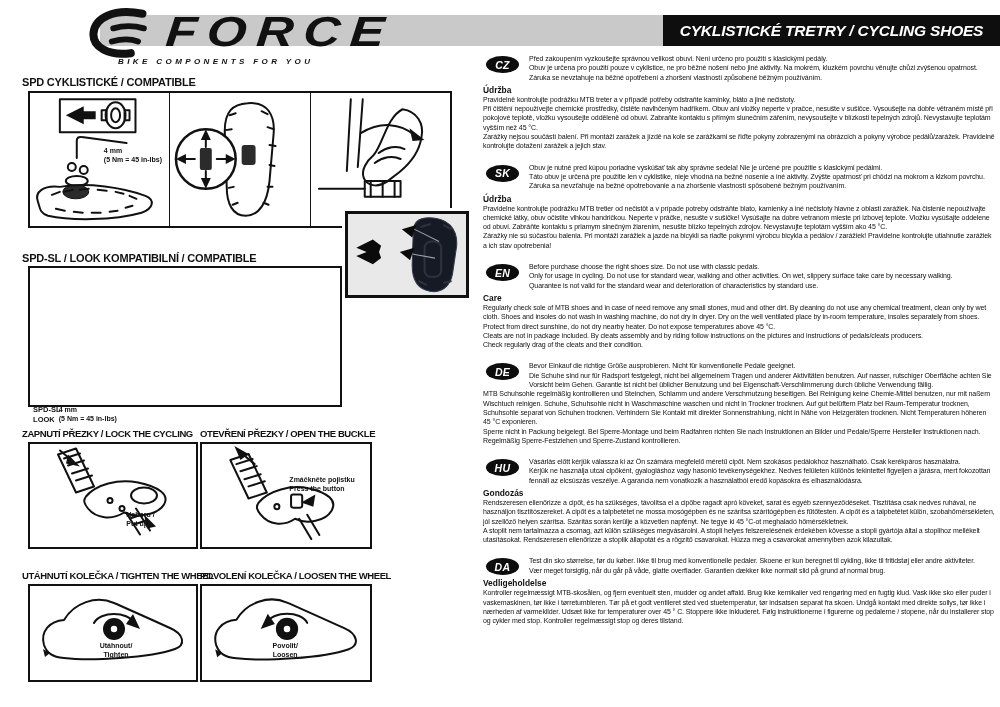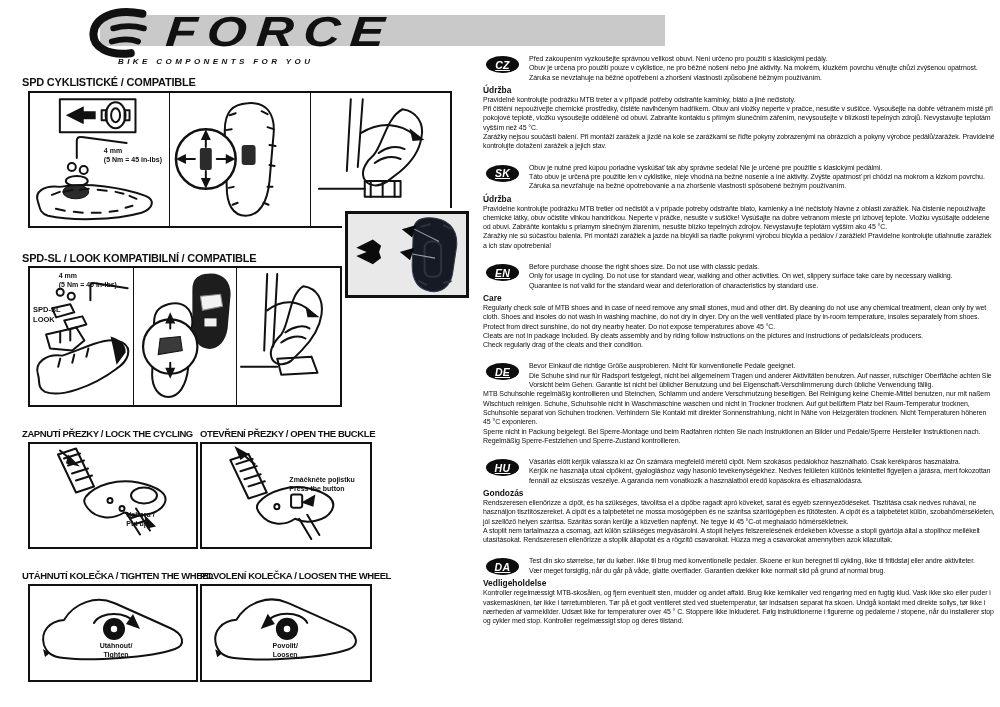--- a/index.html
+++ b/index.html
@@ -34,31 +34,34 @@
   .photo { position:absolute; left:345px; top:211px; width:118px; height:81px; border:3px solid #111;
            box-shadow:0 0 0 3px #fff; background:#e9e9e9; z-index:2; }
   .photo svg { display:block; width:100%; height:100%; }
 
   
   .rightcol { position:absolute; left:483px; top:54px; width:512px; }
   .sec { margin-bottom:12px; }
   .intro-row { display:flex; align-items:flex-start; }
   .badge { flex:0 0 auto; width:33px; height:17px; background:#0d0d0d; border-radius:50%; color:#fff;
            display:flex; align-items:center; justify-content:center; font-weight:bold; font-style:italic;
-           font-size:10.5px; letter-spacing:0.3px; margin:2px 10px 0 3px;text-decoration:underline; }
+           font-size:10.5px; letter-spacing:0.3px; margin:2px 10px 0 3px; }
   .intro { flex:1; font-size:7px; line-height:9.3px; letter-spacing:-0.1px; white-space:pre-line; }
   .care-h { font-size:8.4px; font-weight:bold; line-height:10px; margin-top:3px; }
   .bodytxt { font-size:7px; line-height:9.3px; letter-spacing:-0.1px; }
 </style>
 </head>
 <body>
 
 <div class="page">
 
   <div class="band"></div>
+  <div class="titlebar">
+    <span>CYKLISTICKÉ TRETRY / CYCLING SHOES</span>
+  </div>
   <div class="logo">
     <svg viewBox="0 0 100 74">
       <path d="M78,12 C38,4 13,18 11,38 C9,58 32,70 62,66" fill="none" stroke="#111" stroke-width="11" stroke-linecap="round"></path>
       <path d="M38,32 C52,28 66,28 80,32" fill="none" stroke="#111" stroke-width="8" stroke-linecap="round"></path>
       <path d="M36,50 C50,46 62,46 72,50" fill="none" stroke="#111" stroke-width="8" stroke-linecap="round"></path>
     </svg>
     <span class="brand">FORCE</span>
   </div>
   <div class="tagline">BIKE COMPONENTS FOR YOU</div>
 
@@ -117,21 +120,21 @@
       <rect x="74" y="26" width="16" height="34" rx="6" fill="none" stroke="#2c3340" stroke-width="2"></rect>
       <path d="M70,12 l10,-3 M92,10 l8,4 M68,64 l8,4 M92,66 l8,-2" stroke="#2c3340" stroke-width="2" fill="none"></path>
       <polygon fill="#0b0b0b" points="8,32 24,24 32,30 30,36 32,42 24,48 8,40 18,36"></polygon>
       <polygon fill="#0b0b0b" points="52,14 66,10 62,22"></polygon>
       <polygon fill="#0b0b0b" points="50,36 64,32 60,44"></polygon>
       <path d="M64,14 L88,26 M62,38 L84,42" stroke="#9aa0aa" stroke-width="1"></path>
     </svg>
   </div>
 
   <div class="h hbig" style="left:22px; top:252px;">SPD-SL / LOOK KOMPATIBILNÍ / COMPATIBLE</div>
-  <div class="panel" style="left:28px; top:266px; width:310px; height:137px;">
+  <div class="panel" style="left:28px; top:266px; width:310px; height:137px;align-items:flex-end;">
     <div class="cell">
       <svg viewBox="0 0 102 132">
         <path d="M60,30 L60,16 Q60,12 65,13 L97,18" class="ln" stroke-width="3"></path>
         <circle cx="30" cy="22" r="3.5" class="ln" stroke-width="1.5"></circle>
         <circle cx="41" cy="26" r="3.5" class="ln" stroke-width="1.5"></circle>
         <polygon points="22,38 40,34 44,42 26,47" class="ln"></polygon>
         <polygon points="34,50 52,46 56,54 38,59" class="ln"></polygon>
         <polygon points="16,64 46,57 54,70 42,80 20,78" class="ln"></polygon>
         <path d="M30,62 L30,72 M40,60 L40,70" class="ln" stroke-width="1.2"></path>
         <path d="M8,104 C4,92 16,83 32,85 C54,78 78,64 92,72 C102,78 98,90 86,98 C62,116 30,127 15,121 C7,117 10,110 8,104 Z" class="ln"></path>

